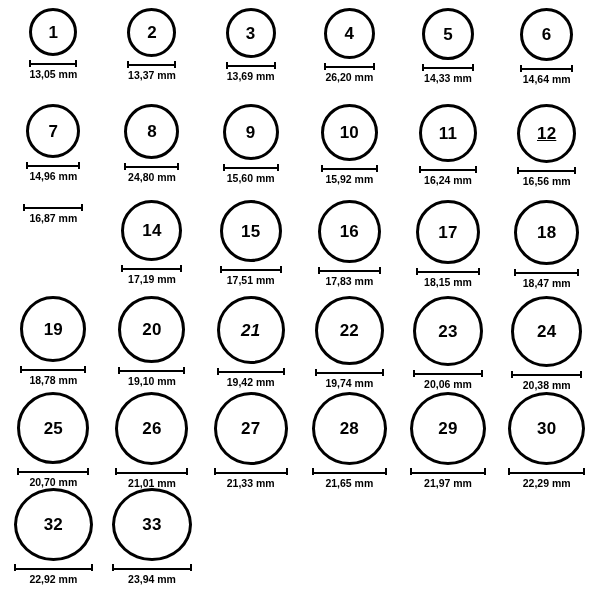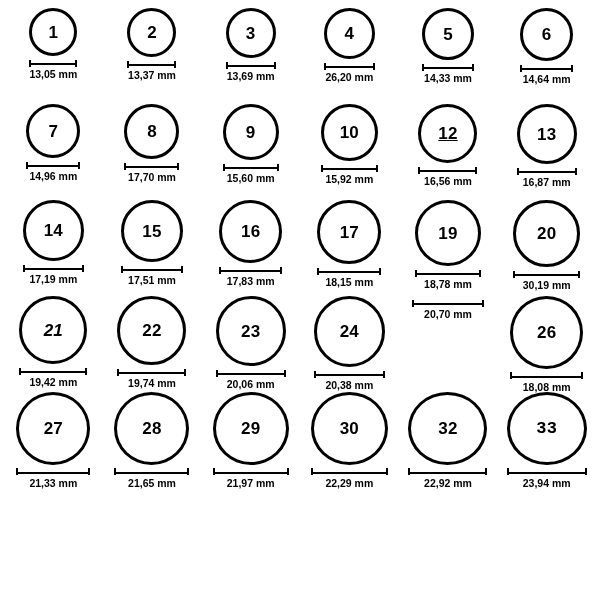--- a/index.html
+++ b/index.html
@@ -149,53 +149,59 @@
         </div>
         <div class="size-text">14,96 mm</div>
       </div>
       <div class="cell">
         <div class="ring" style="width: 55px; height: 55px;">
           <span class="ring-label">8</span>
         </div>
         <div class="measure">
           <div class="bar" style="width: 55px;"></div>
         </div>
-        <div class="size-text">17,70 mm</div>
+        <div class="size-text">24,80 mm</div>
       </div>
       <div class="cell">
         <div class="ring" style="width: 56px; height: 56px;">
           <span class="ring-label">9</span>
         </div>
         <div class="measure">
           <div class="bar" style="width: 56px;"></div>
         </div>
         <div class="size-text">15,60 mm</div>
       </div>
       <div class="cell">
         <div class="ring" style="width: 57px; height: 57px;">
           <span class="ring-label">10</span>
         </div>
         <div class="measure">
           <div class="bar" style="width: 57px;"></div>
         </div>
         <div class="size-text">15,92 mm</div>
       </div>
       <div class="cell">
+        <div class="ring" style="width: 58px; height: 58px;">
+          <span class="ring-label">11</span>
+        </div>
+        <div class="measure">
+          <div class="bar" style="width: 58px;"></div>
+        </div>
+        <div class="size-text">16,24 mm</div>
+      </div>
+      <div class="cell">
         <div class="ring" style="width: 59px; height: 59px; text-decoration: underline;">
           <span class="ring-label">12</span>
         </div>
         <div class="measure">
           <div class="bar" style="width: 59px;"></div>
         </div>
         <div class="size-text">16,56 mm</div>
       </div>
       <div class="cell">
-        <div class="ring" style="width: 60px; height: 60px;">
-          <span class="ring-label">13</span>
-        </div>
         <div class="measure">
           <div class="bar" style="width: 60px;"></div>
         </div>
         <div class="size-text">16,87 mm</div>
       </div>
       <div class="cell">
         <div class="ring" style="width: 61px; height: 61px;">
           <span class="ring-label">14</span>
         </div>
         <div class="measure">
@@ -224,36 +230,45 @@
       <div class="cell">
         <div class="ring" style="width: 64px; height: 64px;">
           <span class="ring-label">17</span>
         </div>
         <div class="measure">
           <div class="bar" style="width: 64px;"></div>
         </div>
         <div class="size-text">18,15 mm</div>
       </div>
       <div class="cell">
+        <div class="ring" style="width: 65px; height: 65px;">
+          <span class="ring-label">18</span>
+        </div>
+        <div class="measure">
+          <div class="bar" style="width: 65px;"></div>
+        </div>
+        <div class="size-text">18,47 mm</div>
+      </div>
+      <div class="cell">
         <div class="ring" style="width: 66px; height: 66px;">
           <span class="ring-label">19</span>
         </div>
         <div class="measure">
           <div class="bar" style="width: 66px;"></div>
         </div>
         <div class="size-text">18,78 mm</div>
       </div>
       <div class="cell">
         <div class="ring" style="width: 67px; height: 67px;">
           <span class="ring-label">20</span>
         </div>
         <div class="measure">
           <div class="bar" style="width: 67px;"></div>
         </div>
-        <div class="size-text">30,19 mm</div>
+        <div class="size-text">19,10 mm</div>
       </div>
       <div class="cell">
         <div class="ring" style="width: 68px; height: 68px; font-style: italic;">
           <span class="ring-label">21</span>
         </div>
         <div class="measure">
           <div class="bar" style="width: 68px;"></div>
         </div>
         <div class="size-text">19,42 mm</div>
       </div>
@@ -278,33 +293,36 @@
       <div class="cell">
         <div class="ring" style="width: 71px; height: 71px;">
           <span class="ring-label">24</span>
         </div>
         <div class="measure">
           <div class="bar" style="width: 71px;"></div>
         </div>
         <div class="size-text">20,38 mm</div>
       </div>
       <div class="cell">
+        <div class="ring" style="width: 72px; height: 72px;">
+          <span class="ring-label">25</span>
+        </div>
         <div class="measure">
           <div class="bar" style="width: 72px;"></div>
         </div>
         <div class="size-text">20,70 mm</div>
       </div>
       <div class="cell">
         <div class="ring" style="width: 73px; height: 73px;">
           <span class="ring-label">26</span>
         </div>
         <div class="measure">
           <div class="bar" style="width: 73px;"></div>
         </div>
-        <div class="size-text">18,08 mm</div>
+        <div class="size-text">21,01 mm</div>
       </div>
       <div class="cell">
         <div class="ring" style="width: 74px; height: 74px;">
           <span class="ring-label">27</span>
         </div>
         <div class="measure">
           <div class="bar" style="width: 74px;"></div>
         </div>
         <div class="size-text">21,33 mm</div>
       </div>
@@ -338,21 +356,21 @@
       <div class="cell">
         <div class="ring" style="width: 79px; height: 79px;">
           <span class="ring-label">32</span>
         </div>
         <div class="measure">
           <div class="bar" style="width: 79px;"></div>
         </div>
         <div class="size-text">22,92 mm</div>
       </div>
       <div class="cell">
-        <div class="ring" style="width: 80px; height: 80px; font-family: Liberation Mono, monospace;">
+        <div class="ring" style="width: 80px; height: 80px;">
           <span class="ring-label">33</span>
         </div>
         <div class="measure">
           <div class="bar" style="width: 80px;"></div>
         </div>
         <div class="size-text">23,94 mm</div>
       </div>
     </div>
 </div>
 

